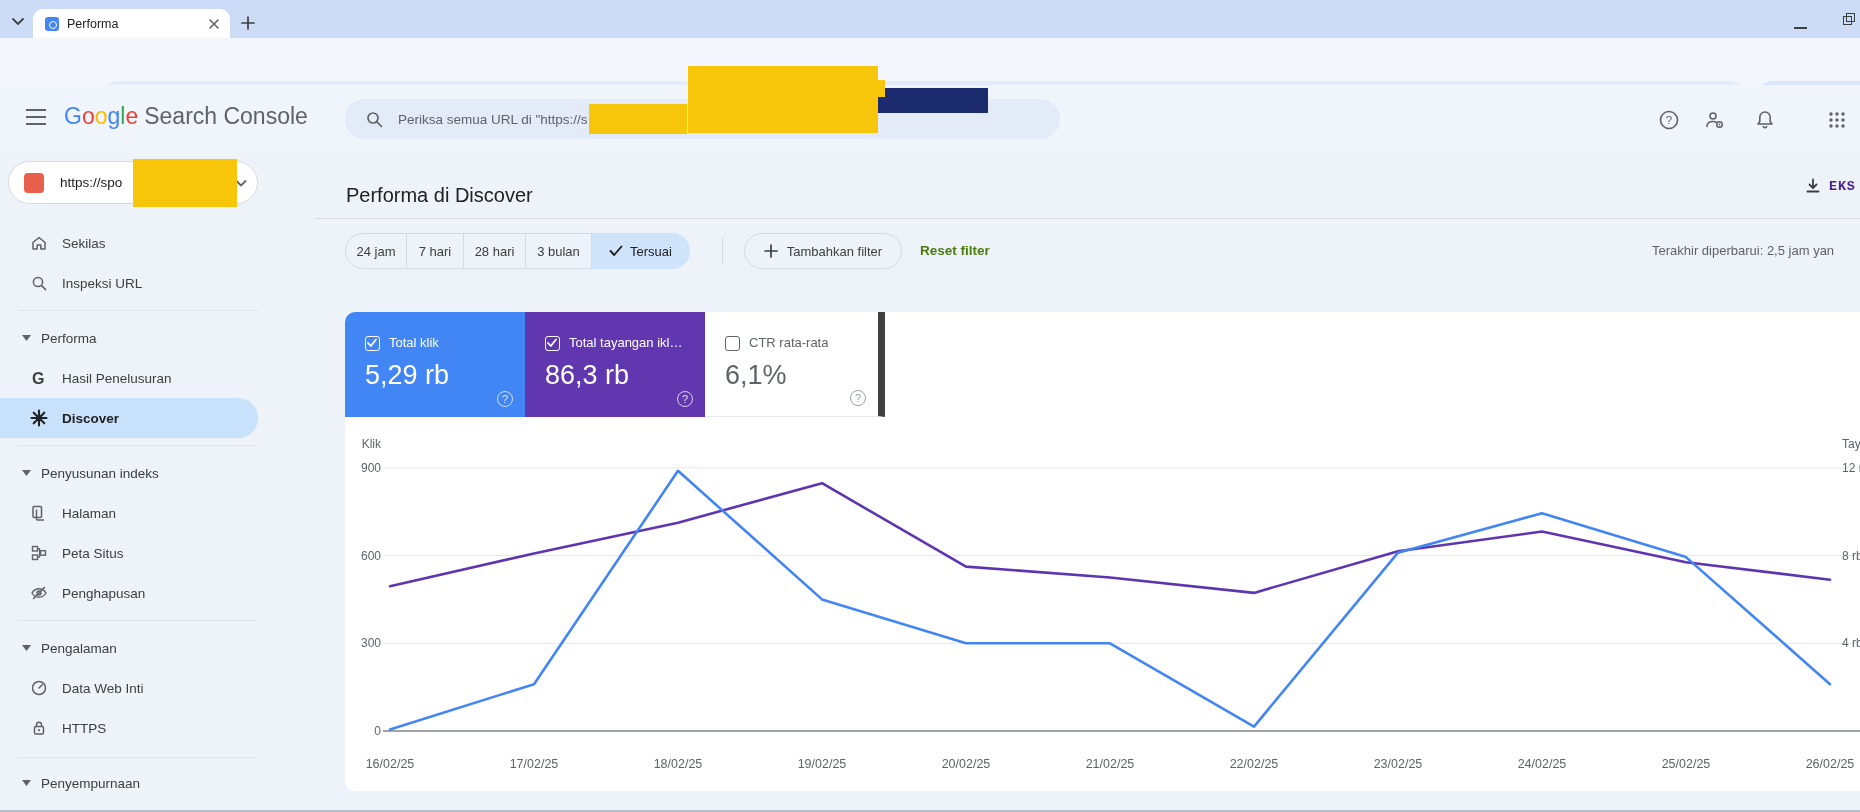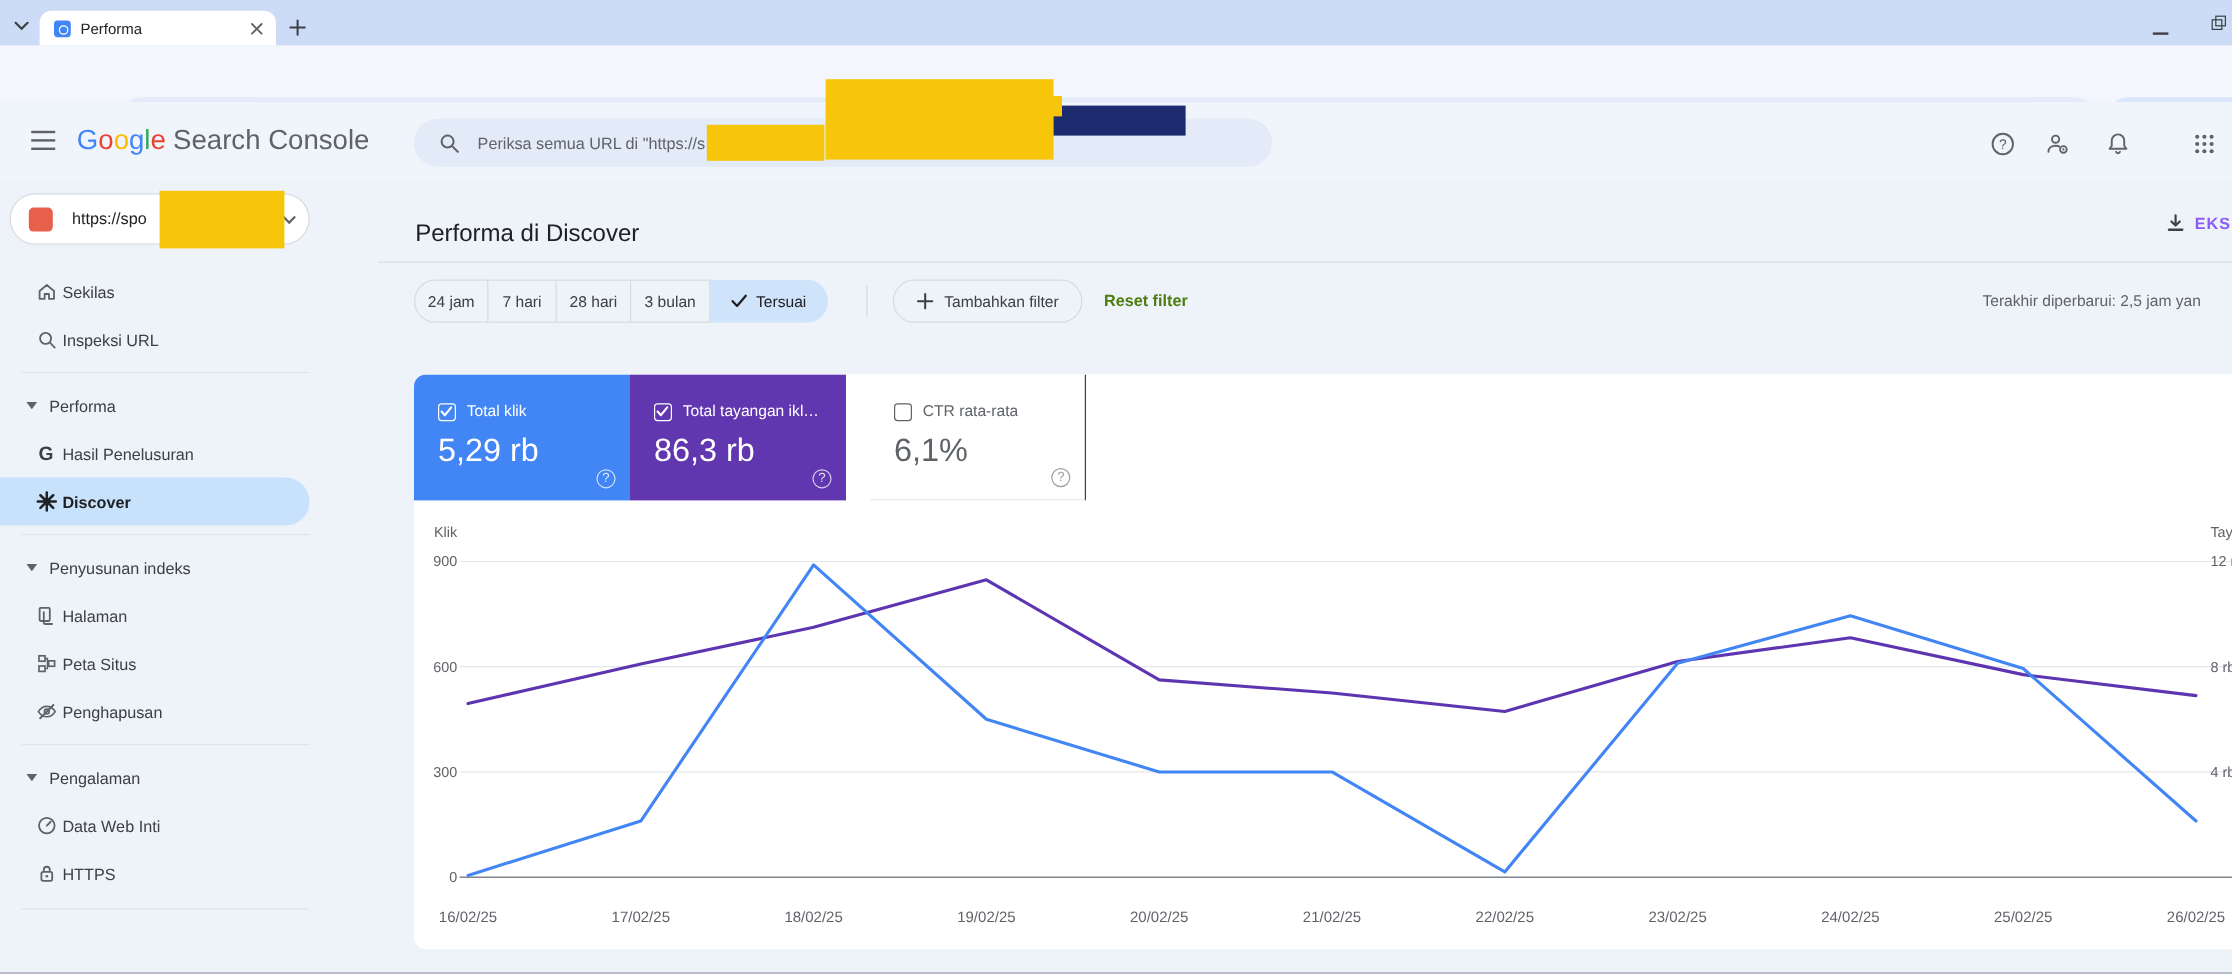--- a/index.html
+++ b/index.html
@@ -55,52 +55,52 @@
   .hdr-ic { top:109px; width:22px; height:22px; }
 
   
   .property { left:8px; top:161px; width:250px; height:43px; background:#fff; border:1px solid #d5dae2; border-radius:22px;
               display:flex; align-items:center; padding:0 10px 0 15px; }
   .prop-sq { width:20px; height:20px; background:#e8604c; border-radius:4px; flex:0 0 auto; }
   .prop-label { font-size:13.5px; margin-left:16px; flex:1 1 auto; white-space:nowrap; overflow:hidden; }
   .prop-caret { flex:0 0 auto; }
   .prop-redact { left:133px; top:159px; width:104px; height:48px; background:#f7c60a; z-index:6; }
   .side-item { left:0; width:258px; height:40px; display:flex; align-items:center; padding-left:30px; border-radius:0 20px 20px 0; }
-  .side-item .lbl { font-size:13.5px; color:#3c4043; margin-left:4px; white-space:nowrap; }
+  .side-item .lbl { font-size:13.5px; color:#3c4043; margin-left:14px; white-space:nowrap; }
   .side-item.sel { background:#c9e2fb; }
   .side-item.sel .lbl { color:#202124; font-weight:bold; }
   .side-sec { left:0; width:258px; height:40px; display:flex; align-items:center; padding-left:22px; }
   .side-sec .lbl { font-size:13.5px; color:#3c4043; margin-left:10px; white-space:nowrap; }
   .side-div { left:18px; width:240px; height:1px; background:#dfe3ea; }
 
   
   .page-title { left:346px; top:184px; font-size:20px; color:#202124; }
   .export-btn { left:1804px; top:174px; width:70px; height:24px; display:flex; align-items:center; }
-  .export-lbl { font-size:13.5px; font-weight:bold; color:#8b5cf6; letter-spacing:.8px; margin-left:7px; white-space:nowrap; }
+  .export-lbl { font-size:13.5px; font-weight:bold; color:#4c1d95; letter-spacing:.8px; margin-left:7px; white-space:nowrap;font-family:Liberation Mono, monospace; }
   .main-div { left:315px; top:218px; width:1545px; height:1px; background:#dadce0; }
   .chips { left:345px; top:233px; height:36px; display:flex; }
   .chip { height:36px; border:1px solid #d7dbe0; border-left-width:0; display:flex; align-items:center; justify-content:center;
           font-size:13px; color:#3c4043; background:transparent; }
   .chip:first-child { border-left-width:1px; border-radius:18px 0 0 18px; }
   .chip:last-child { border-radius:0 18px 18px 0; }
   .chip.sel { background:#cfe3fb; border-color:#cfe3fb; color:#202124; }
   .chip.sel svg { margin-right:7px; }
   .chips-sep { left:722px; top:238px; width:1px; height:26px; background:#d7dbe0; }
   .addfilter { left:744px; top:233px; width:158px; height:36px; border:1px solid #d7dbe0; border-radius:18px;
                display:flex; align-items:center; justify-content:center; font-size:13px; color:#3c4043; background:transparent; }
   .addfilter .plus { margin-right:9px; }
   .resetfilter { left:920px; top:243px; font-size:13.5px; color:#4d7c0f; font-weight:bold; white-space:nowrap; }
   .lastupdated { left:1652px; top:243px; width:208px; font-size:13px; color:#5f6368; white-space:nowrap; overflow:hidden; }
 
   
   .panel { left:345px; top:312px; width:1535px; height:479px; background:#fff; border-radius:10px; overflow:hidden; }
   .card { position:absolute; top:0; width:180px; height:105px; z-index:1; }
   .card.c0 { left:0;   background:#4285f4; color:#fff; }
   .card.c1 { left:180px; background:#6137b0; color:#fff; }
-  .card.c2 { left:380px; background:#fff; color:#5f6368; border-right:1px solid #404040; border-bottom:1px solid #e8eaed; }
+  .card.c2 { left:360px; background:#fff; color:#5f6368; border-right:7px solid #404040; border-bottom:1px solid #e8eaed; }
   .card .cb { position:absolute; left:20px; top:24px; width:15px; height:15px; border:1.7px solid #fff; border-radius:3px; }
   .card.c2 .cb { border-color:#5f6368; }
   .card .clabel { position:absolute; left:44px; top:23px; font-size:13px; white-space:nowrap; max-width:125px; overflow:hidden; }
   .card .cvalue { position:absolute; left:20px; top:48px; font-size:27px; }
   .card .chelp { position:absolute; right:12px; bottom:10px; width:16px; height:16px; border:1.3px solid rgba(255,255,255,.75);
                  border-radius:50%; font-size:11px; text-align:center; line-height:15px; color:rgba(255,255,255,.85); }
   .card.c2 .chelp { border-color:#9aa0a6; color:#9aa0a6; }
   .watermark { position:absolute; left:20px; top:32px; font-size:118px; font-weight:bold; letter-spacing:13px;
                color:rgba(248,231,160,.6); z-index:2; white-space:nowrap; pointer-events:none; }
   #chart-svg { position:absolute; left:0; top:0; z-index:3; pointer-events:none; }
@@ -366,20 +366,28 @@
     <span>
         <svg width="18" height="18" viewBox="0 0 18 18">
           <circle cx="9" cy="9" r="6.5" fill="none" stroke="#5f6368" stroke-width="1.5"></circle>
           <path d="M9 9l3.2-3.2" stroke="#5f6368" stroke-width="1.6" stroke-linecap="round"></path>
         </svg>
       </span>
     <span class="lbl">Data Web Inti</span>
   </div>
   <div class="abs side-div" style="top:757px"></div>
 
+  <div class="abs side-sec" style="top:763px">
+    <span>
+        <svg width="9" height="6" viewBox="0 0 9 6">
+          <path d="M0 0h9L4.5 6z" fill="#5f6368"></path>
+        </svg>
+      </span>
+    <span class="lbl">Penyempurnaan</span>
+  </div>
 
   <div class="abs page-title">Performa di Discover</div>
   <div class="abs export-btn">
     <span>
         <svg width="18" height="18" viewBox="0 0 18 18">
           <path d="M9 2.5v8M5.5 7.5L9 11l3.5-3.5" fill="none" stroke="#3c4043" stroke-width="1.8" stroke-linecap="round" stroke-linejoin="round"></path>
           <path d="M3.5 14.5h11" stroke="#3c4043" stroke-width="2" stroke-linecap="round"></path>
         </svg>
       </span>
     <span class="export-lbl">EKS</span>

